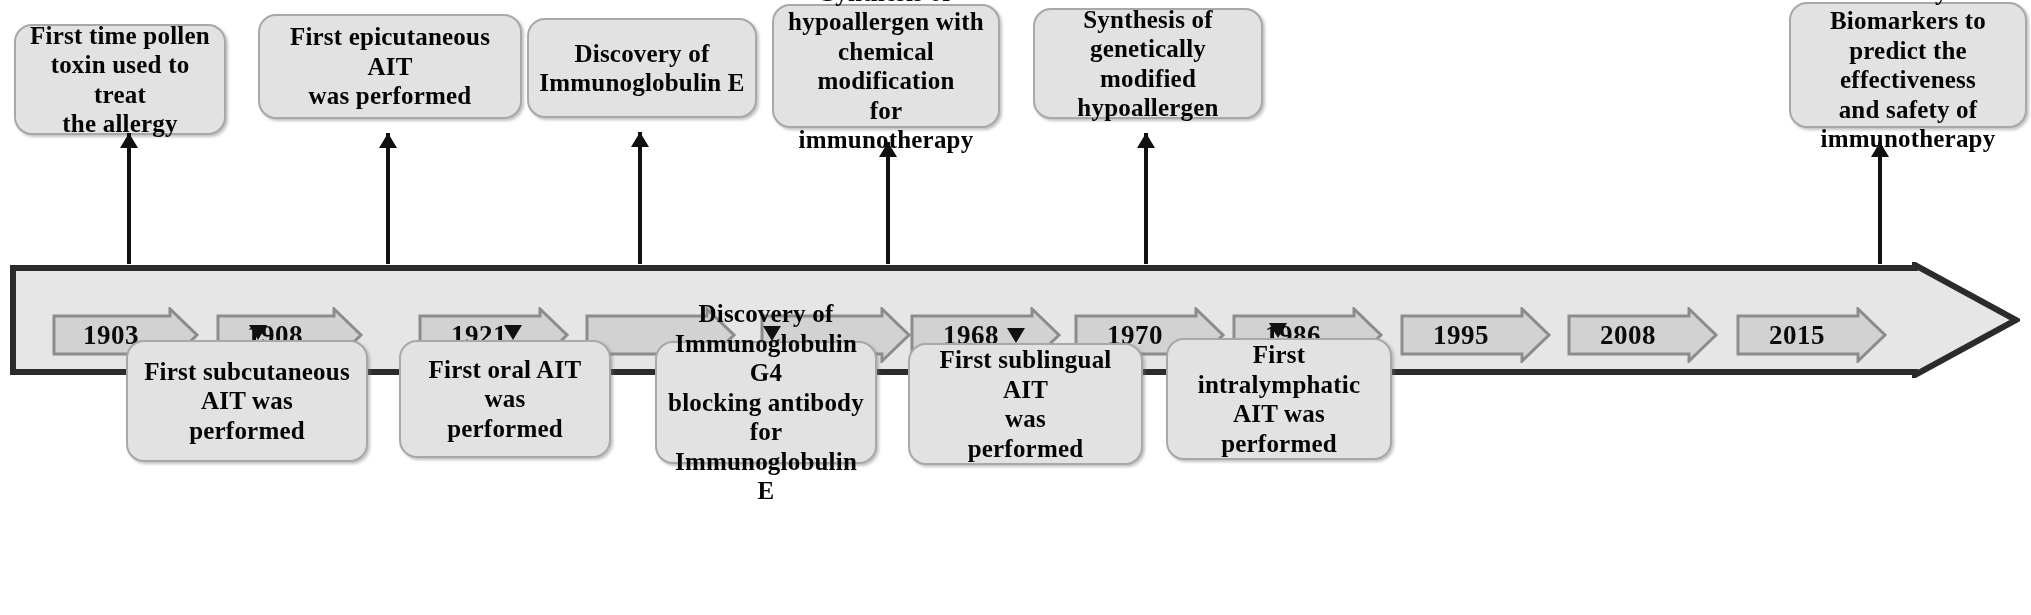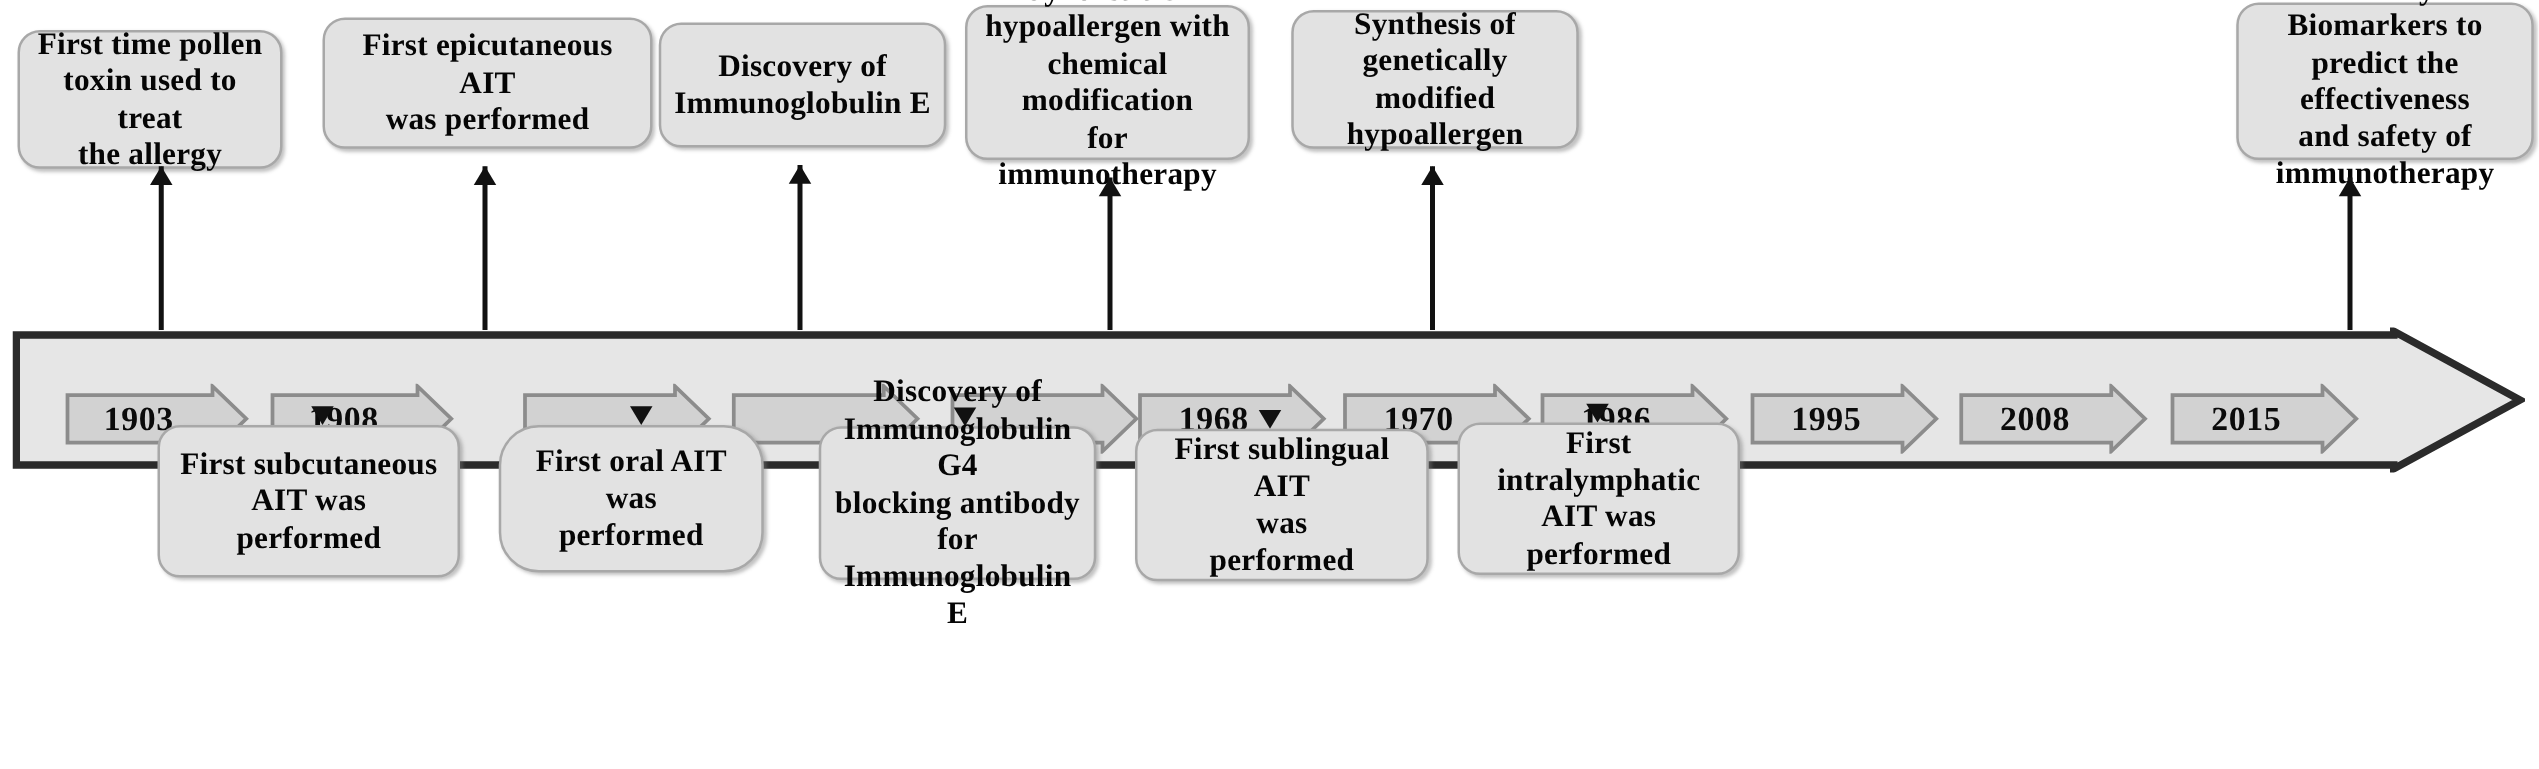--- a/index.html
+++ b/index.html
@@ -149,20 +149,21 @@
       <div class="year-chip" style="left: 216px; width: 148px; padding-left: 44px;">
         <svg width="148" height="56" viewBox="0 0 148 56" style="top: -7px;">
           <polygon points="2,9 118,9 118,2 145,28 118,54 118,47 2,47" fill="#d2d2d2" stroke="#8c8c8c" stroke-width="3"></polygon>
         </svg>
         <div class="year-label" style="width: 118px;">1908</div>
       </div>
       <div class="year-chip" style="left: 418px; width: 152px;">
         <svg width="152" height="56" viewBox="0 0 152 56" style="top: -7px;">
           <polygon points="2,9 122,9 122,2 149,28 122,54 122,47 2,47" fill="#d2d2d2" stroke="#8c8c8c" stroke-width="3"></polygon>
         </svg>
+        <div class="year-label" style="width: 122px;">1921</div>
       </div>
       <div class="year-chip" style="left: 585px; width: 152px;">
         <svg width="152" height="56" viewBox="0 0 152 56" style="top: -7px;">
           <polygon points="2,9 122,9 122,2 149,28 122,54 122,47 2,47" fill="#d2d2d2" stroke="#8c8c8c" stroke-width="3"></polygon>
         </svg>
       </div>
       <div class="year-chip" style="left: 760px; width: 152px;">
         <svg width="152" height="56" viewBox="0 0 152 56" style="top: -7px;">
           <polygon points="2,9 122,9 122,2 149,28 122,54 122,47 2,47" fill="#d2d2d2" stroke="#8c8c8c" stroke-width="3"></polygon>
         </svg>
@@ -215,21 +216,21 @@
       <div class="conn" style="left: 1014px; top: 376px;"></div>
       <div class="arrowhead down" style="left: 1007px; top: 328px;"></div>
       <div class="conn" style="left: 1276px; top: 376px;"></div>
       <div class="arrowhead down" style="left: 1269px; top: 323px;"></div>
     </div>
 
   <div id="boxes-below">
       <div class="evt-box" style="left: 126px; top: 340px; width: 242px; height: 122px;">
         <span>First subcutaneous<br>AIT was<br>performed</span>
       </div>
-      <div class="evt-box" style="left: 399px; top: 340px; width: 212px; height: 118px; border-radius: 32px;">
+      <div class="evt-box" style="left: 399px; top: 340px; width: 212px; height: 118px;">
         <span>First oral AIT was<br>performed</span>
       </div>
       <div class="evt-box" style="left: 655px; top: 341px; width: 222px; height: 123px;">
         <span>Discovery of<br>Immunoglobulin G4<br>blocking antibody for<br>Immunoglobulin E</span>
       </div>
       <div class="evt-box" style="left: 908px; top: 343px; width: 235px; height: 122px;">
         <span>First sublingual AIT<br>was<br>performed</span>
       </div>
       <div class="evt-box" style="left: 1166px; top: 338px; width: 226px; height: 122px;">
         <span>First intralymphatic<br>AIT was<br>performed</span>

